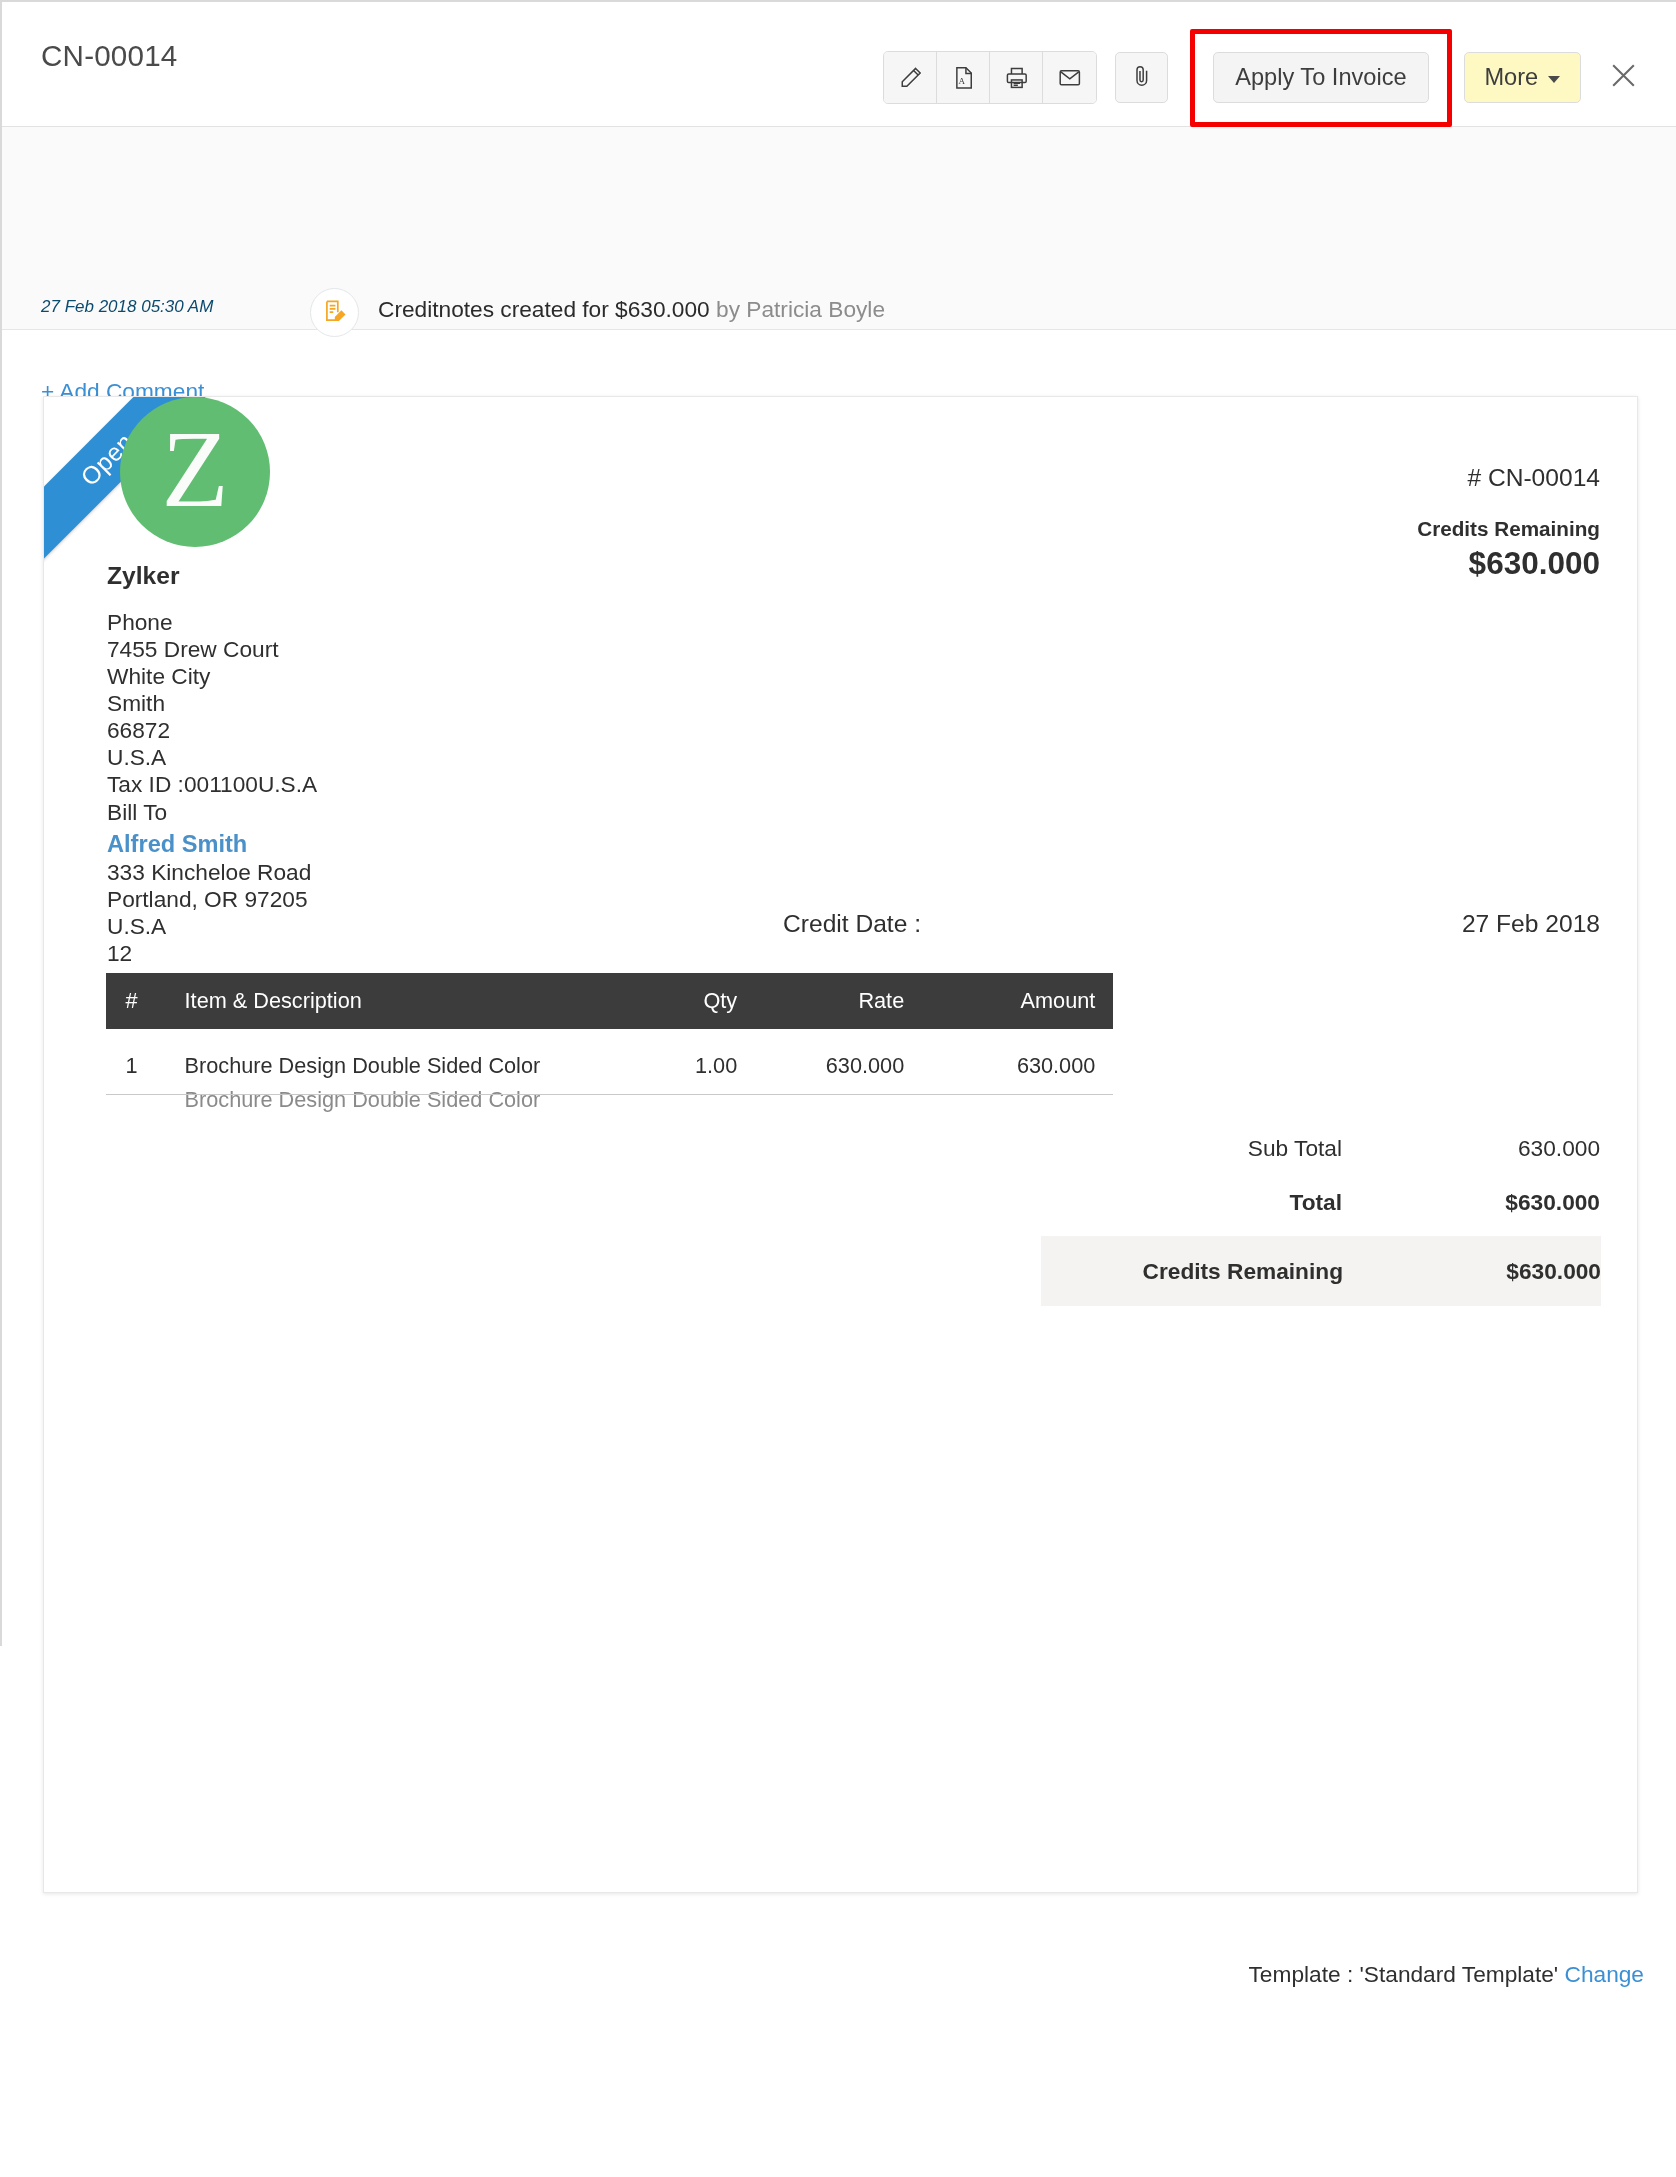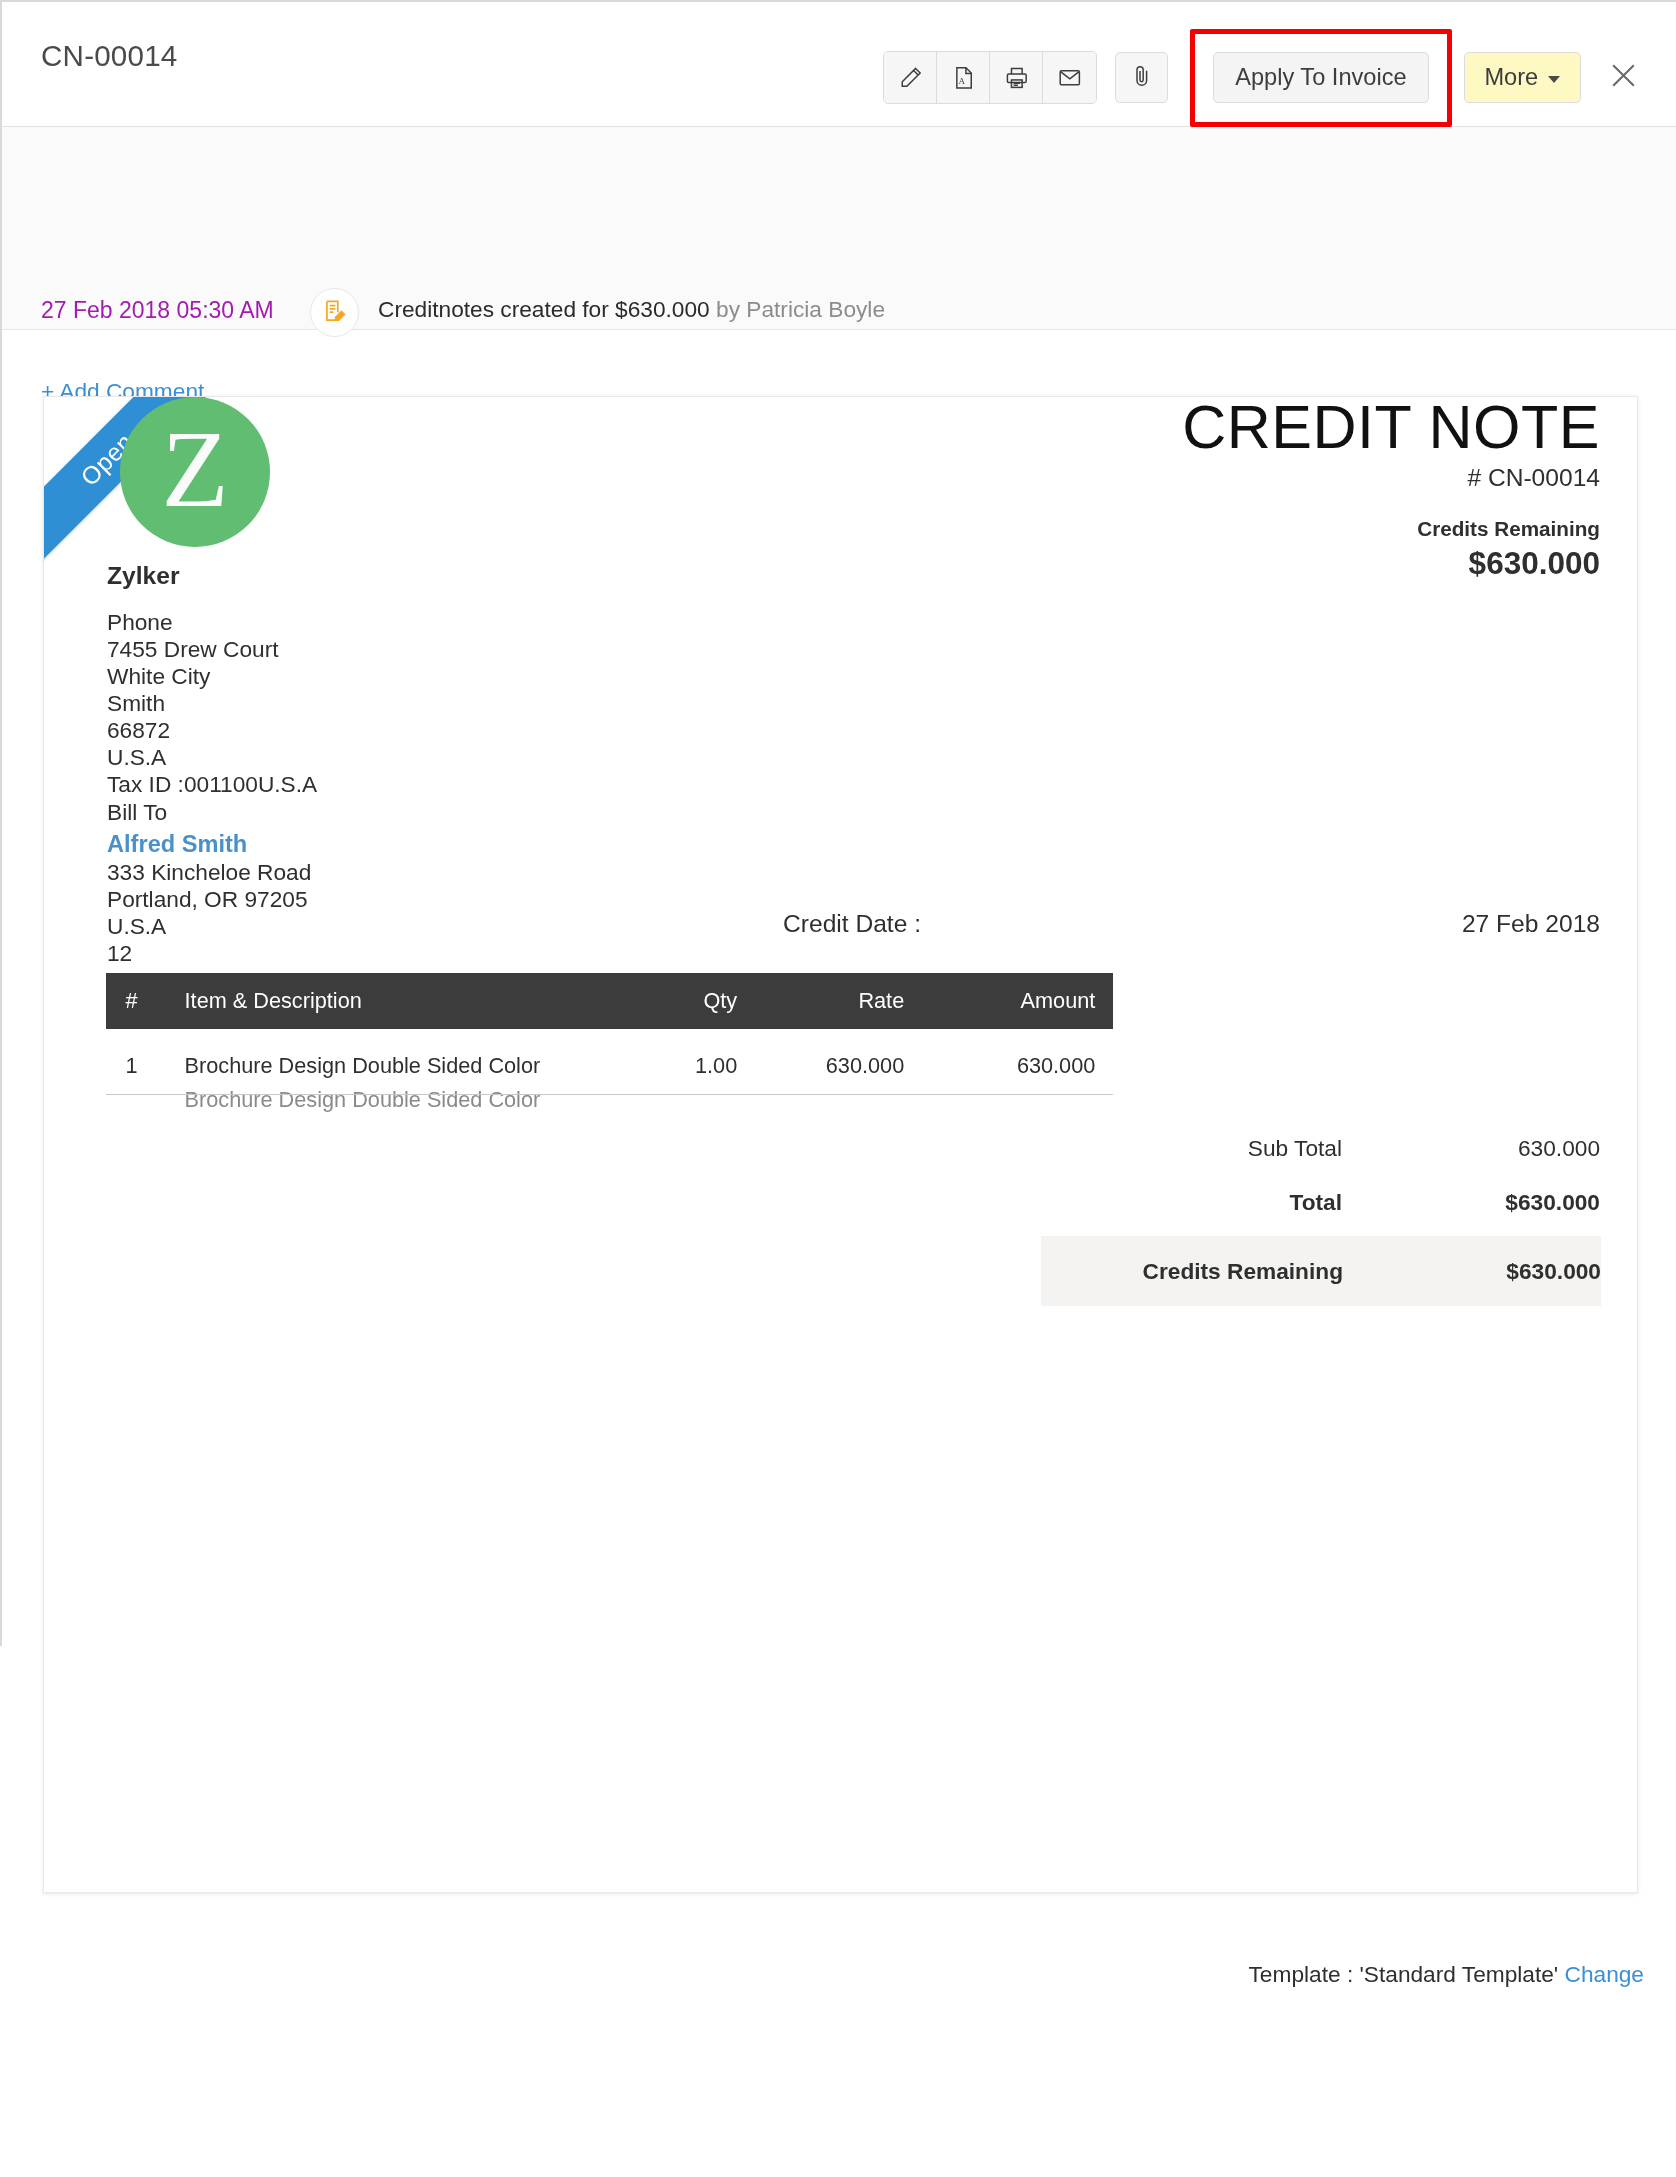--- a/index.html
+++ b/index.html
@@ -126,22 +126,23 @@
     position: absolute;
     left: 0; top: 125px;
     width: 1675px;
     height: 203px;
     background: #fafafa;
     border-bottom: 1px solid #e6e6e6;
   }
   .activity-time {
     position: absolute;
     left: 39px; top: 170px;
-    font-size: 23px;
-    color: #a21caf;
+    font-size: 17px;
+    color: #0c4a6e;
+    font-style: italic;
   }
   .activity-icon {
     position: absolute;
     left: 308px; top: 161px;
     width: 49px; height: 49px;
     border-radius: 50%;
     background: #ffffff;
     border: 1px solid #e3e7ea;
     display: flex; align-items: center; justify-content: center;
   }
@@ -514,21 +515,20 @@
 
     <div class="billto-label">Bill To</div>
     <div class="billto">
       <div class="cust">Alfred Smith</div>
       <div>333 Kincheloe Road</div>
       <div>Portland, OR 97205</div>
       <div>U.S.A</div>
       <div>12</div>
     </div>
 
-    <div class="doc-title">CREDIT NOTE</div>
     <div class="doc-number"># CN-00014</div>
     <div class="credits-label">Credits Remaining</div>
     <div class="credits-value">$630.000</div>
 
     <div class="credit-date-label">Credit Date :</div>
     <div class="credit-date-value">27 Feb 2018</div>
 
     <div class="items">
       <table>
         <thead>

